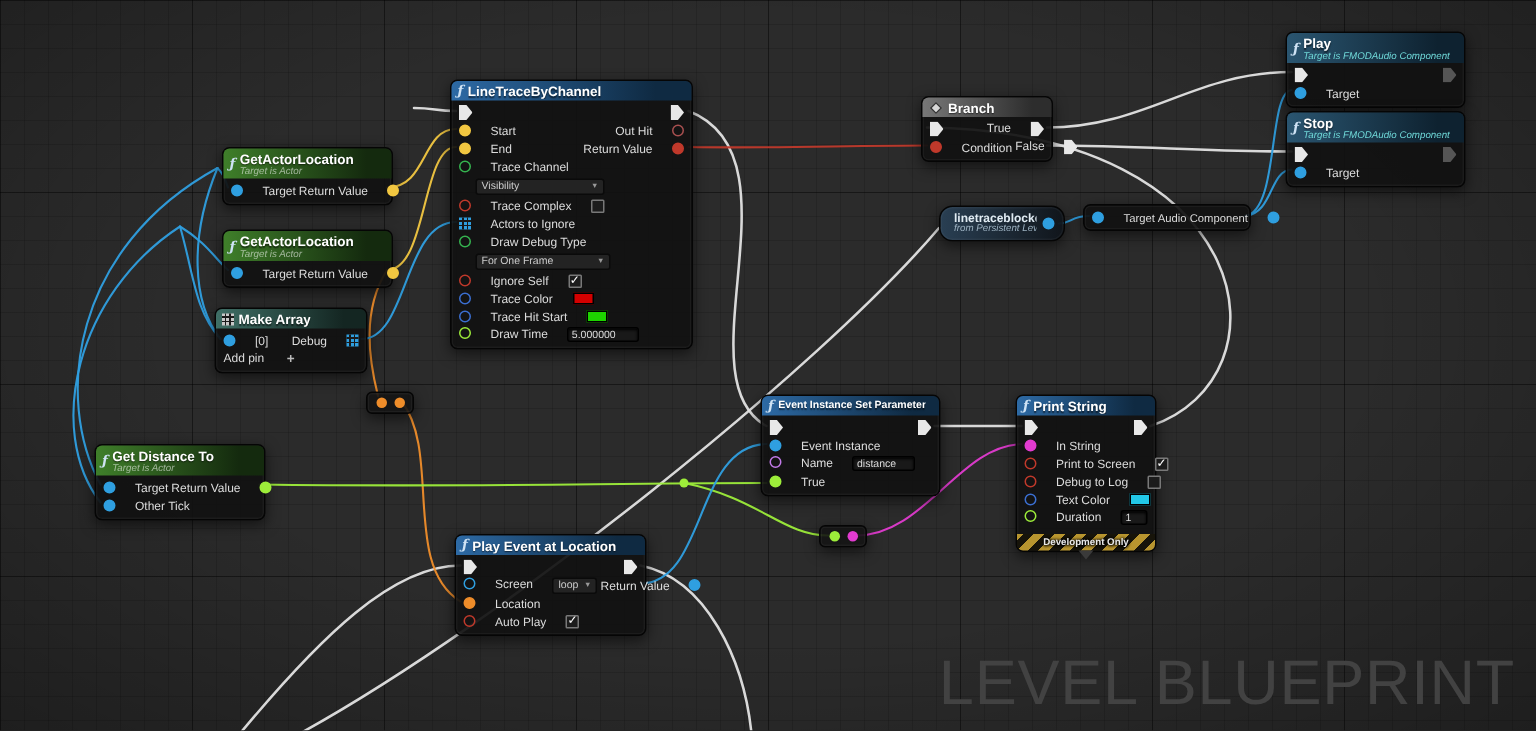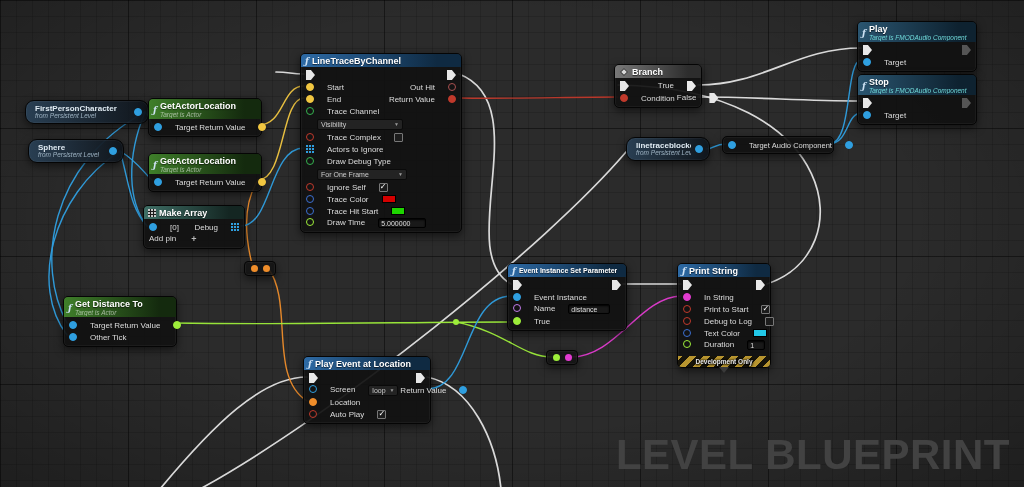--- a/index.html
+++ b/index.html
@@ -7,21 +7,21 @@
   #canvas{position:relative;width:1024px;height:487px;
     background-color:#2b2b2b;
     background-image:
       linear-gradient(rgba(0,0,0,.38) 1px,transparent 1px),
       linear-gradient(90deg,rgba(0,0,0,.38) 1px,transparent 1px),
       linear-gradient(rgba(0,0,0,.14) 1px,transparent 1px),
       linear-gradient(90deg,rgba(0,0,0,.14) 1px,transparent 1px);
     background-size:128px 128px,128px 128px,16px 16px,16px 16px;}
   .vignette{position:absolute;inset:0;z-index:1;pointer-events:none;
     background:radial-gradient(ellipse at 50% 45%,transparent 55%,rgba(0,0,0,.30) 100%);}
-  .watermark{position:absolute;right:14px;bottom:8px;z-index:1;font-size:42px;font-weight:bold;
+  .watermark{position:absolute;right:14px;bottom:8px;z-index:1;font-size:42px;font-weight:normal;
     color:#424242;letter-spacing:.5px;white-space:nowrap}
   #wires{position:absolute;inset:0;z-index:2;pointer-events:none}
   .node{position:absolute;z-index:3;background:rgba(17,17,17,.93);border:1px solid #050505;border-radius:5px;
     box-shadow:inset 0 0 0 1px rgba(255,255,255,.04),0 3px 9px rgba(0,0,0,.55)}
   .hdr{display:flex;align-items:center;gap:3px;padding:2px 6px 1px 4px;border-radius:4px 4px 0 0}
   .hcol{display:flex;flex-direction:column;overflow:hidden}
   .hdr .t{font-size:9px;line-height:10px;font-weight:bold;color:#fff;white-space:nowrap;text-shadow:0 1px 1px rgba(0,0,0,.6)}
   .hdr .t.tsm{font-size:7px}
   .hdr .sub{font-size:6.5px;line-height:7px;font-style:italic;color:rgba(255,255,255,.55);white-space:nowrap}
   .hdr .sub.teal{color:#6fd8d8}
@@ -100,34 +100,20 @@
       <path d="M241,226 C272,226 269,148 304,148" fill="none" stroke="#2f9fe0" stroke-width="1.4" stroke-opacity="0.95" stroke-linecap="round"></path>
       <path d="M173,323 C322,325 400,322 511,322" fill="none" stroke="#9ded3a" stroke-width="1.4" stroke-opacity="0.95" stroke-linecap="round"></path>
       <path d="M456,322 C506,332 522,357 552,357" fill="none" stroke="#9ded3a" stroke-width="1.4" stroke-opacity="0.95" stroke-linecap="round"></path>
       <path d="M571,357 C616,357 640,297 681,296" fill="none" stroke="#e23bd0" stroke-width="1.4" stroke-opacity="0.95" stroke-linecap="round"></path>
       <path d="M427,389 C471,389 463,297 511,296" fill="none" stroke="#2f9fe0" stroke-width="1.4" stroke-opacity="0.95" stroke-linecap="round"></path>
       <path d="M706,149 C714,149 714,144 726,144" fill="none" stroke="#2f9fe0" stroke-width="1.4" stroke-opacity="0.95" stroke-linecap="round"></path>
       <path d="M830,144 C853,141 845,62 861,60" fill="none" stroke="#2f9fe0" stroke-width="1.4" stroke-opacity="0.95" stroke-linecap="round"></path>
       <path d="M830,144 C849,142 846,114 861,113" fill="none" stroke="#2f9fe0" stroke-width="1.4" stroke-opacity="0.95" stroke-linecap="round"></path>
       <circle cx="456" cy="322" r="3" fill="#9ded3a"></circle>
     </svg>
-    <div class="node var" style="left: 25px; top: 100px; width: 124px; height: 24px;">
-      <span class="vcol">
-        <span class="vt">FirstPersonCharacter</span>
-        <span class="vs">from Persistent Level</span>
-      </span>
-      <span class="pin circ" style="border-color: rgb(47, 159, 224); background: rgb(47, 159, 224);"></span>
-    </div>
-    <div class="node var" style="left: 28px; top: 139px; width: 96px; height: 24px;">
-      <span class="vcol">
-        <span class="vt">Sphere</span>
-        <span class="vs">from Persistent Level</span>
-      </span>
-      <span class="pin circ" style="border-color: rgb(47, 159, 224); background: rgb(47, 159, 224);"></span>
-    </div>
     <div class="node" style="left: 148px; top: 98px; width: 114px;">
       <div class="hdr" style="background: linear-gradient(90deg, rgb(63, 127, 42), rgb(20, 42, 14) 85%);">
         <span class="icf">ƒ</span>
         <span class="hcol">
           <span class="t">GetActorLocation</span>
           <span class="sub">Target is Actor</span>
         </span>
       </div>
       <div class="body">
         <div class="row">
@@ -510,21 +496,21 @@
         <div class="row">
           <span class="grp">
             <span class="pin circ" style="border-color: rgb(226, 59, 208); background: rgb(226, 59, 208);"></span>
             <span class="lbl">In String</span>
           </span>
           <span class="sp"></span>
         </div>
         <div class="row">
           <span class="grp">
             <span class="pin circ" style="border-color: rgb(192, 57, 43);"></span>
-            <span class="lbl">Print to Start</span>
+            <span class="lbl">Print to Screen</span>
             <span class="cb on">✓</span>
           </span>
           <span class="sp"></span>
         </div>
         <div class="row">
           <span class="grp">
             <span class="pin circ" style="border-color: rgb(192, 57, 43);"></span>
             <span class="lbl">Debug to Log</span>
             <span class="cb"></span>
           </span>

